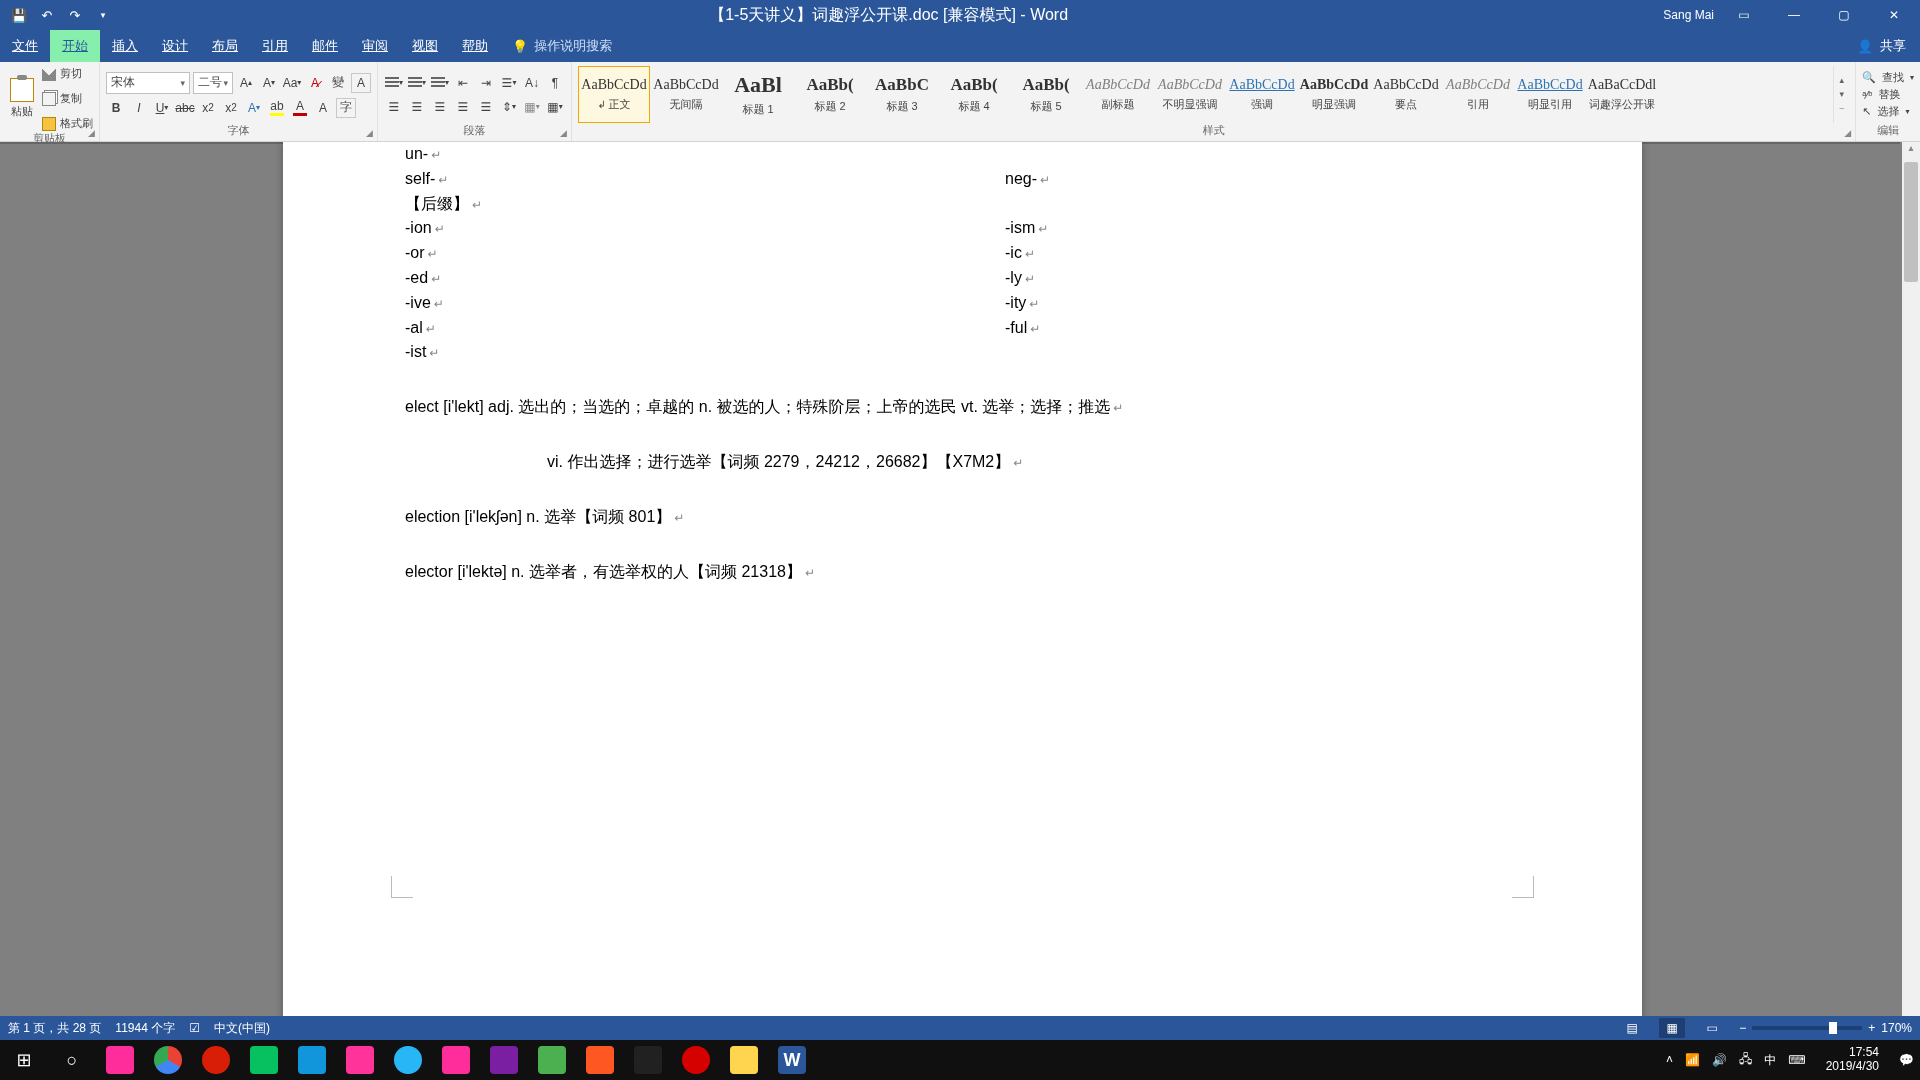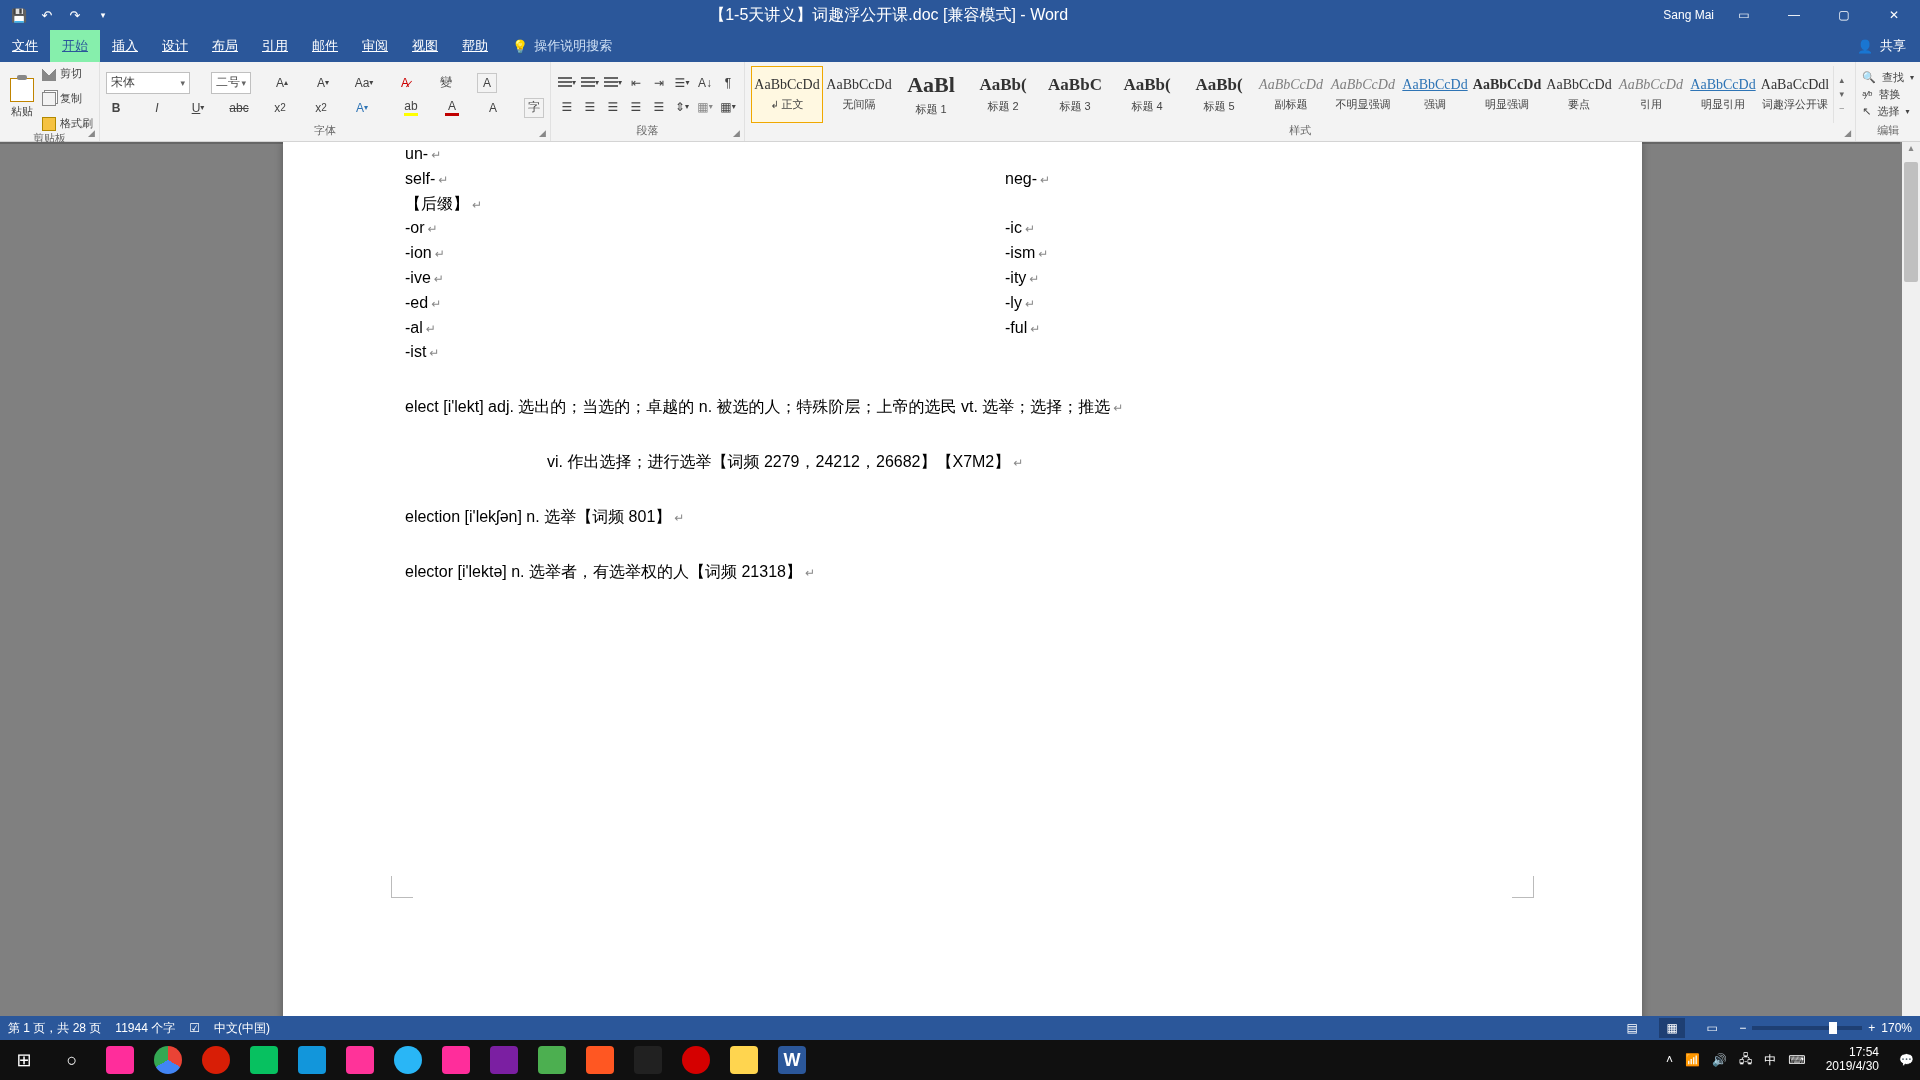--- a/index.html
+++ b/index.html
@@ -34,21 +34,21 @@
 .clip .paste .ico { width: 24px; height: 24px; background: linear-gradient(#fff,#fff) padding-box, #f3a600; border: 1px solid #c08400; position: relative; }
 .clip .paste .ico::before { content: ""; position: absolute; top: -4px; left: 6px; width: 10px; height: 5px; background: #888; border-radius: 2px; }
 .clip .mini { display: flex; flex-direction: column; justify-content: center; gap: 10px; padding-left: 4px; }
 .clip .mini div { display: flex; align-items: center; gap: 4px; font-size: 11px; }
 .clip .mini .ic { width: 14px; height: 14px; display: inline-block; }
 .ic.cut { background: linear-gradient(45deg,#888 45%,transparent 46%), linear-gradient(-45deg,#888 45%,transparent 46%); }
 .ic.copy { border: 1px solid #888; box-shadow: 2px -2px 0 -1px #fff, 2px -2px 0 0 #888; }
 .ic.brush { background: #f5c242; border: 1px solid #b28900; }
 
 
-.fontg .row { display: flex; align-items: center; gap: 21px; }
+.fontg .row { display: flex; align-items: center; gap: 3px; }
 .fontg .body { flex-direction: column; gap: 4px; justify-content: center; }
 .sel { height: 22px; border: 1px solid #c0c0c0; background: #fff; display: flex; align-items: center; padding: 0 4px; font-size: 12px; }
 .sel.font { width: 84px; }
 .sel.size { width: 40px; }
 .sel .dd { margin-left: auto; font-size: 9px; color: #666; }
 .smbtn { width: 20px; height: 20px; display: flex; align-items: center; justify-content: center; border: 1px solid transparent; font-size: 12px; }
 .smbtn.box { border: 1px solid #c8c8c8; }
 .hlswatch { width: 14px; height: 3px; background: #ffff00; }
 .fcswatch { width: 14px; height: 3px; background: #c00000; }
 
@@ -214,21 +214,21 @@
         <div class="smbtn">
             <u>U</u>
             <span style="font-size:8px;">▾</span>
           </div>
         <div class="smbtn">
             <s>abc</s>
           </div>
         <div class="smbtn">x<sub>2</sub></div>
         <div class="smbtn">x<sup>2</sup></div>
         <div class="smbtn" style="color:#2e74b5;">A<span style="font-size:8px;">▾</span></div>
-        <div class="smbtn" style="flex-direction:column;margin-left:8px;">ab<div class="hlswatch"></div></div>
+        <div class="smbtn" style="flex-direction:column;">ab<div class="hlswatch"></div></div>
         <div class="smbtn" style="flex-direction:column;">A<div class="fcswatch"></div></div>
         <div class="smbtn">A</div>
         <div class="smbtn box">字</div>
       </div>
     </div>
     <div class="label">字体</div>
     <div class="launcher">◢</div>
   </div>
 
   <div class="group parag">
@@ -370,34 +370,34 @@
             <div class="c1 pmark">un-</div>
           </div>
           <div class="twocol">
             <div class="c1 pmark">self-</div>
             <div class="c2 pmark">neg-</div>
           </div>
         </div>
       <div class="pmark">【后缀】</div>
       <div id="suffix-block">
           <div class="twocol">
+            <div class="c1 pmark">-ion</div>
+            <div class="c2 pmark">-ism</div>
+          </div>
+          <div class="twocol">
             <div class="c1 pmark">-or</div>
             <div class="c2 pmark">-ic</div>
           </div>
           <div class="twocol">
-            <div class="c1 pmark">-ion</div>
-            <div class="c2 pmark">-ism</div>
+            <div class="c1 pmark">-ed</div>
+            <div class="c2 pmark">-ly</div>
           </div>
           <div class="twocol">
             <div class="c1 pmark">-ive</div>
             <div class="c2 pmark">-ity</div>
-          </div>
-          <div class="twocol">
-            <div class="c1 pmark">-ed</div>
-            <div class="c2 pmark">-ly</div>
           </div>
           <div class="twocol">
             <div class="c1 pmark">-al</div>
             <div class="c2 pmark">-ful</div>
           </div>
           <div class="twocol">
             <div class="c1 pmark">-ist</div>
             <div class="c2"></div>
           </div>
         </div>

